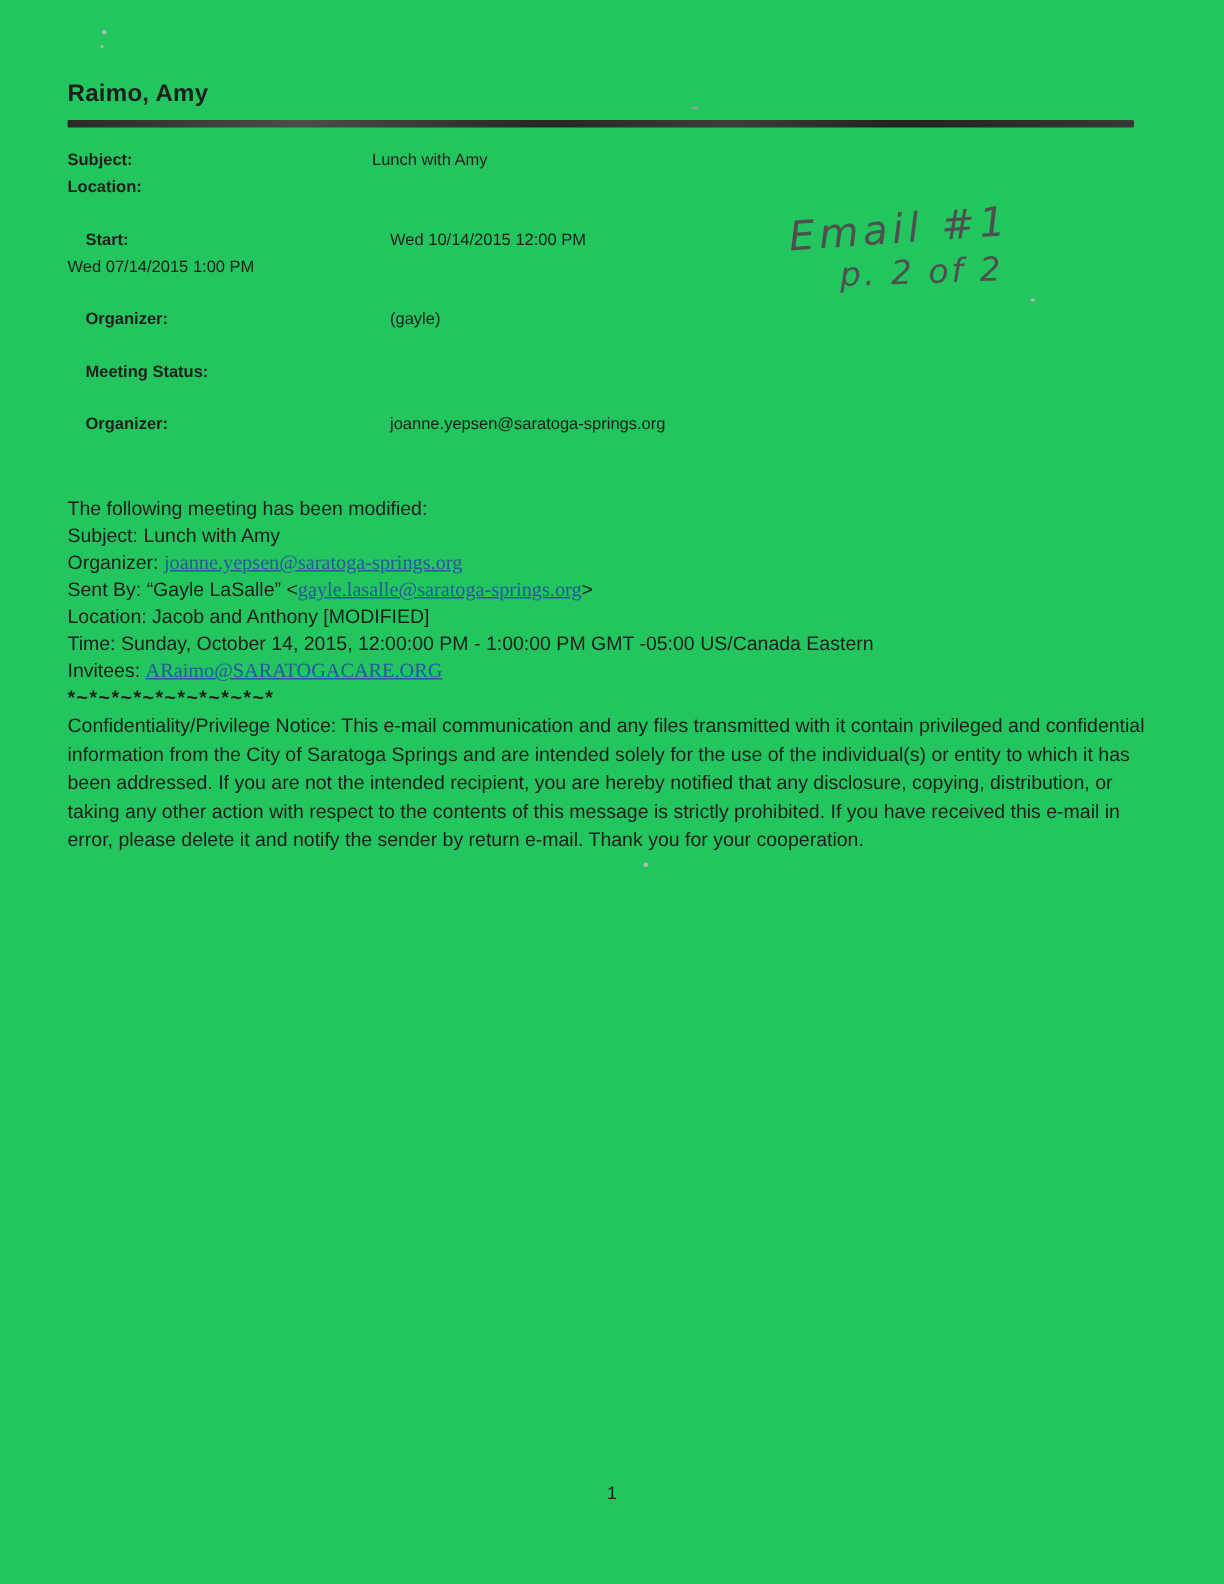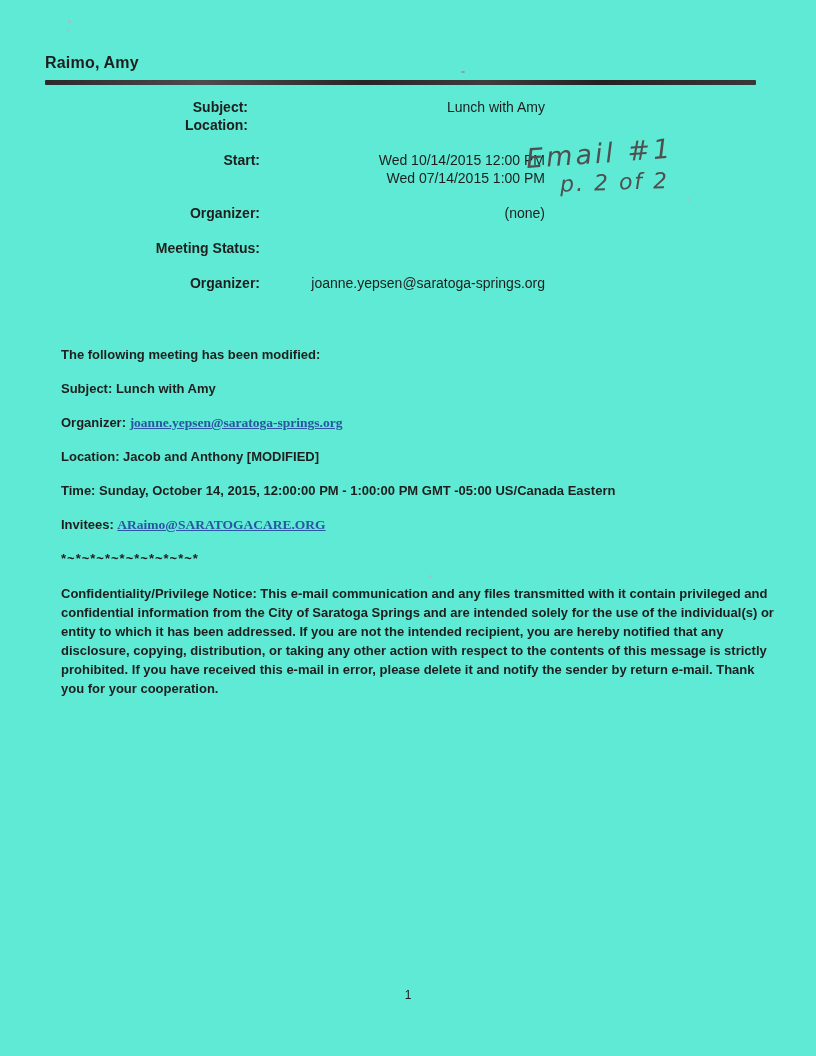--- a/index.html
+++ b/index.html
@@ -5,51 +5,51 @@
   :root{
     --link:#2b55a3;
     --text:#1e1e1e;
     --rule:#2f2f2f;
     --hand:#4f4f4f;
   }
   html,body{margin:0;padding:0;background:#ffffff;}
   .page{
     position:relative;
     width:816px;height:1056px;
-    background:#5eead4;
+    background:#22c55e;
     font-family:"Liberation Sans",sans-serif;
     color:var(--text);
     overflow:hidden;
   }
   .title{
     position:absolute;left:45px;top:54px;
     font-size:16px;font-weight:bold;letter-spacing:0.2px;
   }
   .rule{
     position:absolute;left:45px;top:80px;width:711px;height:5px;
     background:linear-gradient(90deg,#2a2a2a 0%,#4c4c4c 22%,#262626 45%,#3d3d3d 62%,#222 78%,#383838 100%);
     border-radius:1px;
   }
-  .fields{position:absolute;left:45px;top:98px;width:500px;font-size:14px;line-height:18px;text-align:right;}
+  .fields{position:absolute;left:45px;top:98px;width:500px;font-size:11px;line-height:18px;}
   .field-row{display:flex;}
   .field-row.gap{margin-top:17px;margin-left:12px;}
   .flabel{width:203px;font-weight:bold;flex:0 0 auto;}
   .fvalue{flex:1;}
   .annotation{
     position:absolute;left:525px;top:143px;
     color:var(--hand);
     font-family:"DejaVu Sans",sans-serif;
     font-style:italic;
     transform:rotate(-4deg);
     transform-origin:left top;
   }
   .annotation .line1{font-size:27px;letter-spacing:3px;}
   .annotation .line2{font-size:22px;letter-spacing:2px;margin-left:32px;margin-top:2px;transform:rotate(2deg);}
   .body{position:absolute;left:45px;top:330px;width:722px;font-size:13px;line-height:18px;}
-  .body p{margin:16px;font-weight:bold;}
+  .body p{margin:0;}
   .mb{margin-top:17px;}
   .sepblock{margin-top:33px;font-weight:bold;letter-spacing:1px;}
   .notice{margin-top:53px;line-height:19px;width:718px;}
   a.email{color:var(--link);text-decoration:underline;font-family:"Liberation Serif",serif;font-size:13.5px;}
   .footer-num{position:absolute;left:0;top:988px;width:100%;text-align:center;font-size:12px;}
   .speck{position:absolute;background:#b9b9b9;border-radius:50%;}
   .speck.s1{left:68px;top:20px;width:3px;height:3px;}
   .speck.s2{left:67px;top:30px;width:2px;height:2px;}
   .speck.s3{left:461px;top:71px;width:4px;height:2px;background:#9a9a9a;}
   .speck.s4{left:429px;top:575px;width:3px;height:3px;}
@@ -73,41 +73,42 @@
     </div>
     <div class="field-row gap">
       <span class="flabel">Start:</span>
       <span class="fvalue">Wed 10/14/2015 12:00 PM</span>
     </div>
     <div class="field-row">
       <span class="fvalue">Wed 07/14/2015 1:00 PM</span>
     </div>
     <div class="field-row gap">
       <span class="flabel">Organizer:</span>
-      <span class="fvalue">(none)</span>
+      <span class="fvalue">(gayle)</span>
     </div>
     <div class="field-row gap">
       <span class="flabel">Meeting Status:</span>
     </div>
     <div class="field-row gap">
       <span class="flabel">Organizer:</span>
       <span class="fvalue">joanne.yepsen@saratoga-springs.org</span>
     </div>
   </div>
 
   <div class="annotation">
     <div class="line1">Email #1</div>
     <div class="line2">p. 2 of 2</div>
   </div>
 
   <div class="body">
     <p>The following meeting has been modified:</p>
 
     <p class="mb">Subject: Lunch with Amy</p>
     <p><span>Organizer: </span><a class="email" href="#">joanne.yepsen@saratoga-springs.org</a></p>
+    <p><span>Sent By: </span><span>“Gayle LaSalle” </span><span>&lt;</span><a class="email" href="#">gayle.lasalle@saratoga-springs.org</a><span>&gt;</span></p>
 
     <p class="mb">Location: Jacob and Anthony [MODIFIED]</p>
     <p>Time: Sunday, October 14, 2015, 12:00:00 PM - 1:00:00 PM GMT -05:00 US/Canada Eastern</p>
 
     <p class="mb"><span>Invitees: </span><a class="email" href="#">ARaimo@SARATOGACARE.ORG</a></p>
 
     <p class="sepblock">*~*~*~*~*~*~*~*~*~*</p>
 
     <p class="notice">Confidentiality/Privilege Notice: This e-mail communication and any files transmitted with it contain privileged and confidential information from the City of Saratoga Springs and are intended solely for the use of the individual(s) or entity to which it has been addressed. If you are not the intended recipient, you are hereby notified that any disclosure, copying, distribution, or taking any other action with respect to the contents of this message is strictly prohibited. If you have received this e-mail in error, please delete it and notify the sender by return e-mail. Thank you for your cooperation.</p>
   </div>

